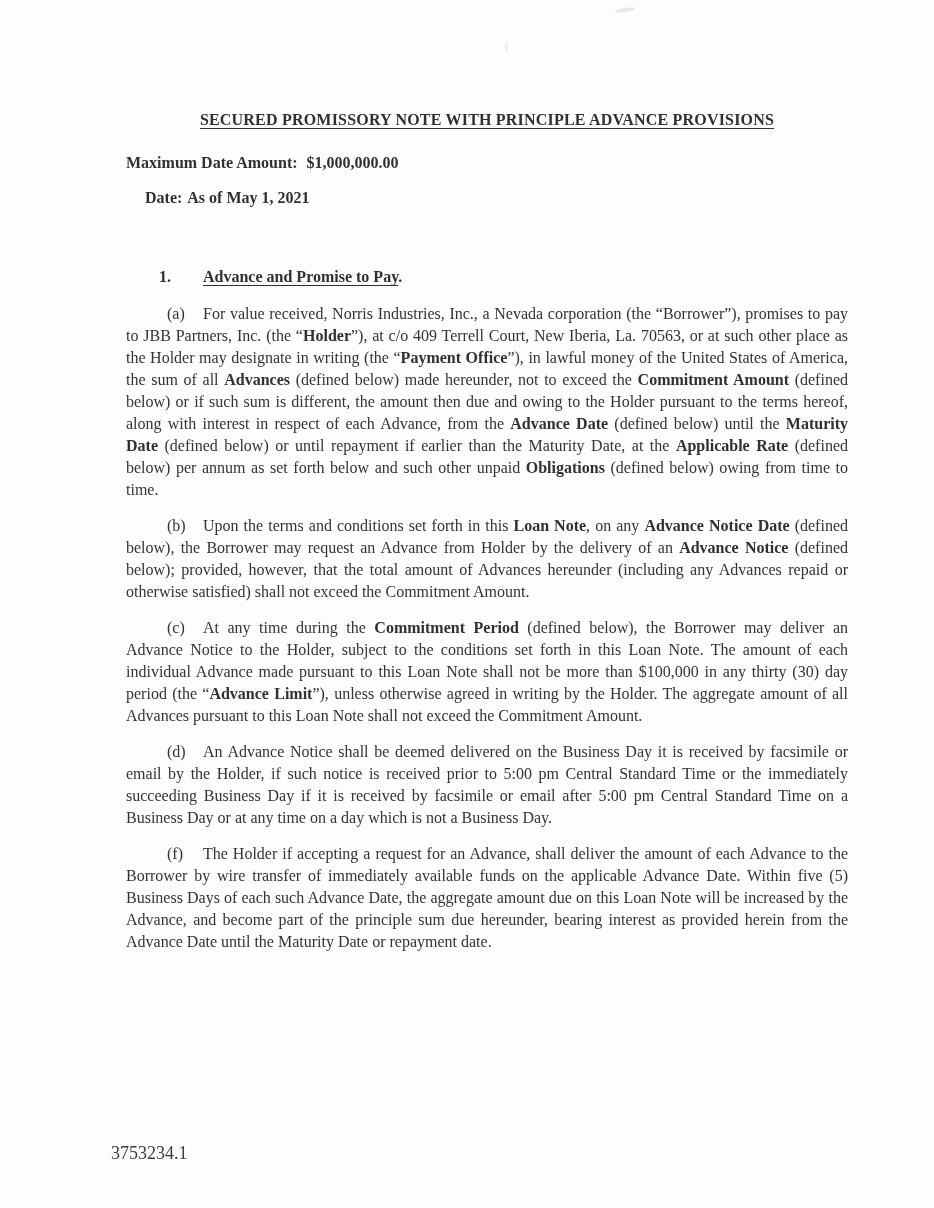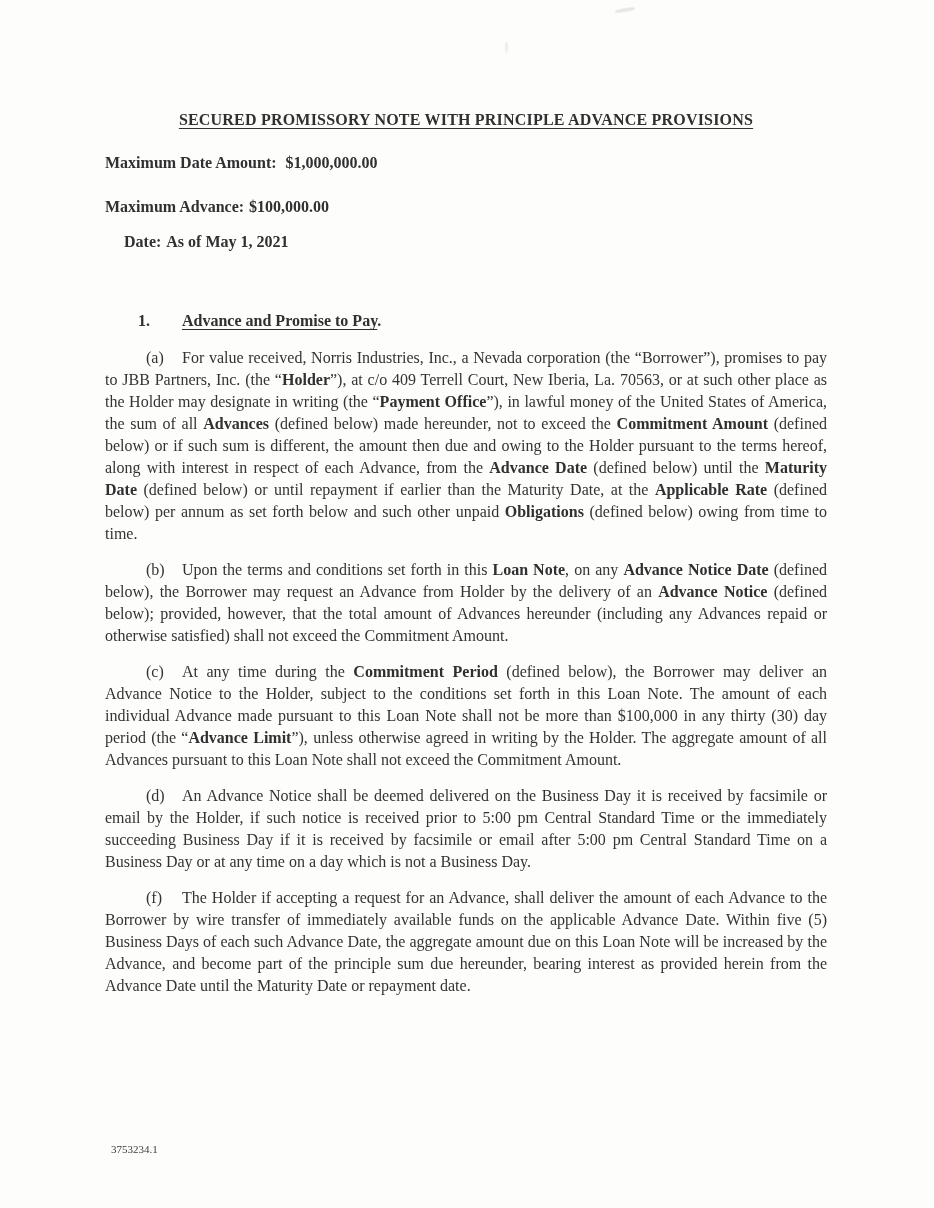--- a/index.html
+++ b/index.html
@@ -7,21 +7,21 @@
     width: 934px;
     height: 1208px;
     background: #fdfdfc;
     font-family: "Liberation Serif", serif;
     color: #333;
     position: relative;
     overflow: hidden;
   }
   .page {
     position: absolute;
-    left: 105px;
+    left: 126px;
     top: 0;
     width: 722px;
   }
   .title-wrap {
     margin-top: 110px;
     text-align: center;
     line-height: 20px;
   }
   .doc-title {
     font-weight: bold;
@@ -71,21 +71,21 @@
   .plabel {
     display: inline-block;
     text-indent: 0;
     width: 36px;
   }
   .para b, .sec-heading, .field, .doc-title { color: #303030; }
   .footer-num {
     position: absolute;
     left: 111px;
     top: 1143px;
-    font-size: 11px;
+    font-size: 18px;
     color: #3c3c3c;
   }
   .artifact {
     position: absolute;
     background: #e2e2e0;
     border-radius: 40%;
   }
   .artifact-1 {
     left: 615px; top: 8px; width: 20px; height: 4px;
     transform: rotate(-10deg);
@@ -105,23 +105,20 @@
 <div class="page">
 
   <div class="title-wrap">
     <span class="doc-title">SECURED PROMISSORY NOTE WITH PRINCIPLE ADVANCE PROVISIONS</span>
   </div>
 
   <div class="field field-1">
     <span class="f-label">Maximum Date Amount:</span><span class="f-value">$1,000,000.00</span>
   </div>
 
-  <div class="field field-2">
-    <span class="f-label">Maximum Advance:</span><span class="f-value">$100,000.00</span>
-  </div>
 
   <div class="field field-3">
     <span class="f-label">Date:</span><span class="f-value">As of May 1, 2021</span>
   </div>
 
   <div class="sec-heading">
     <span class="sec-num">1.</span><span class="sec-title">Advance and Promise to Pay</span><span class="sec-period">.</span>
   </div>
 
   <p class="para para-a">

